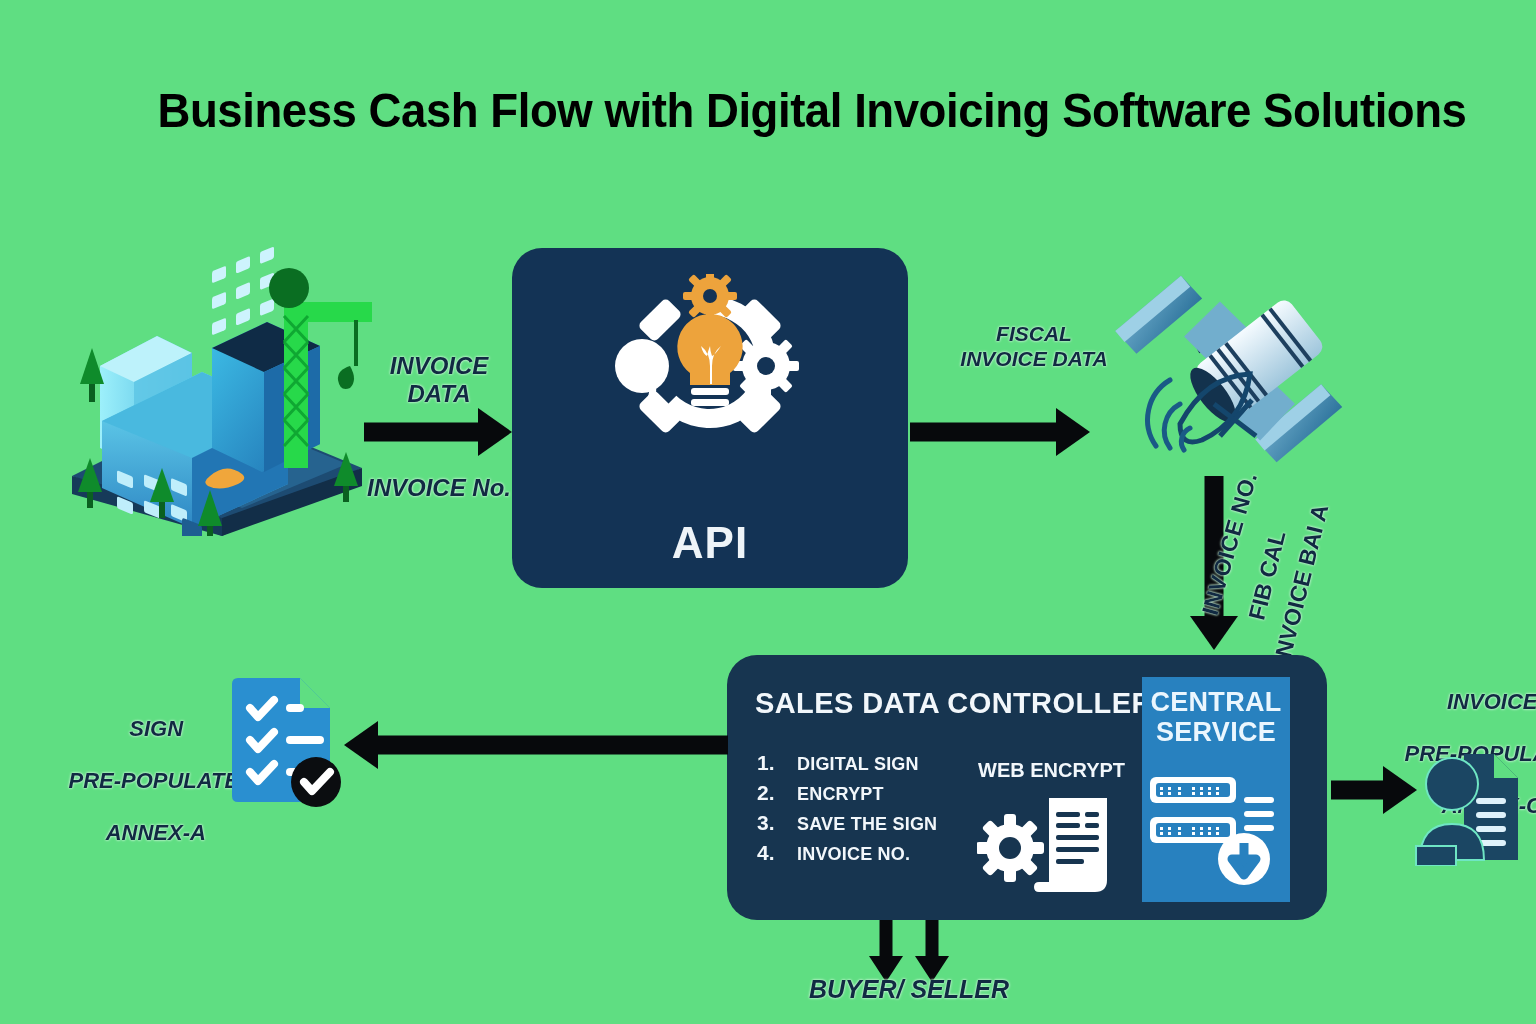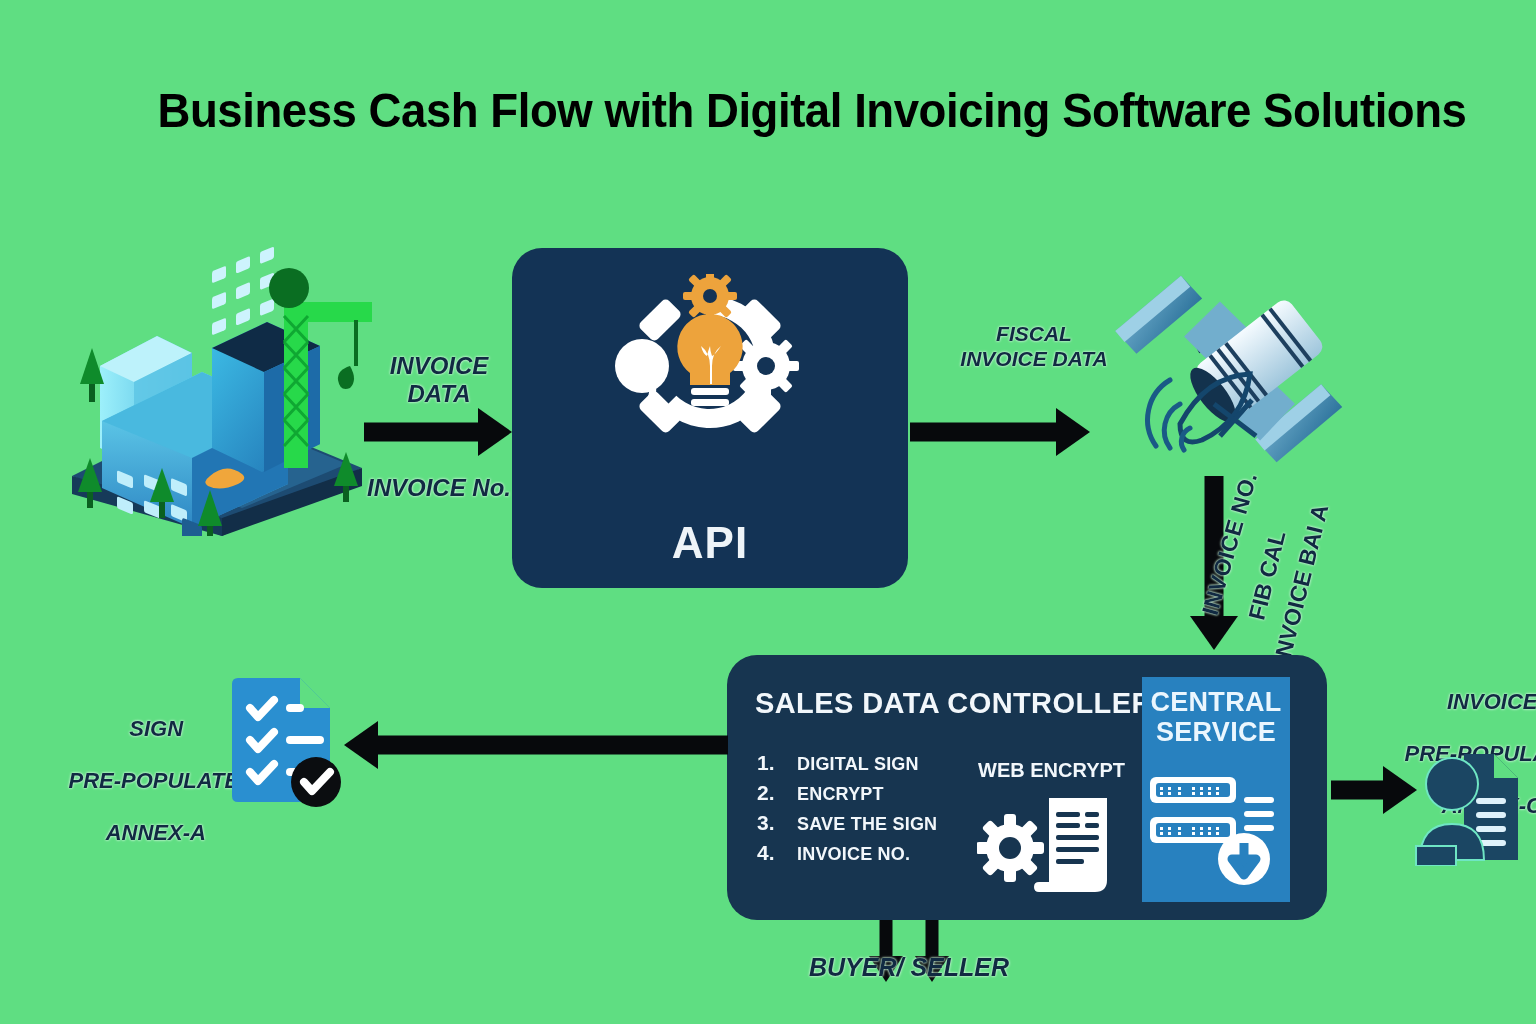--- a/index.html
+++ b/index.html
@@ -515,15 +515,15 @@
 
   <div class="arrow-v thin" style="left:842px;top:920px;height:62px;">
     <div class="shaft" style="height:40px;"></div>
     <div class="head"></div>
   </div>
   <div class="arrow-v thin" style="left:888px;top:920px;height:62px;">
     <div class="shaft" style="height:40px;"></div>
     <div class="head"></div>
   </div>
 
-  <div class="lbl" style="left:730px;top:953px;width:270px;font-size:25px;">BUYER/ SELLER</div>
+  <div class="lbl" style="left:730px;top:975px;width:270px;font-size:25px;">BUYER/ SELLER</div>
 
 </div>
 
 </body></html>

